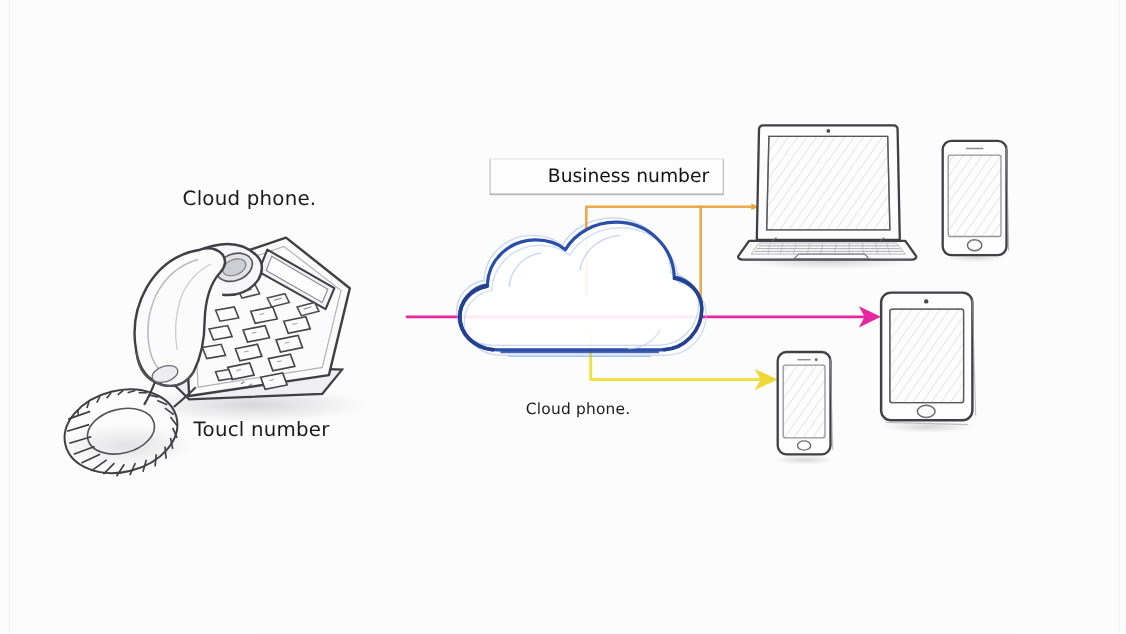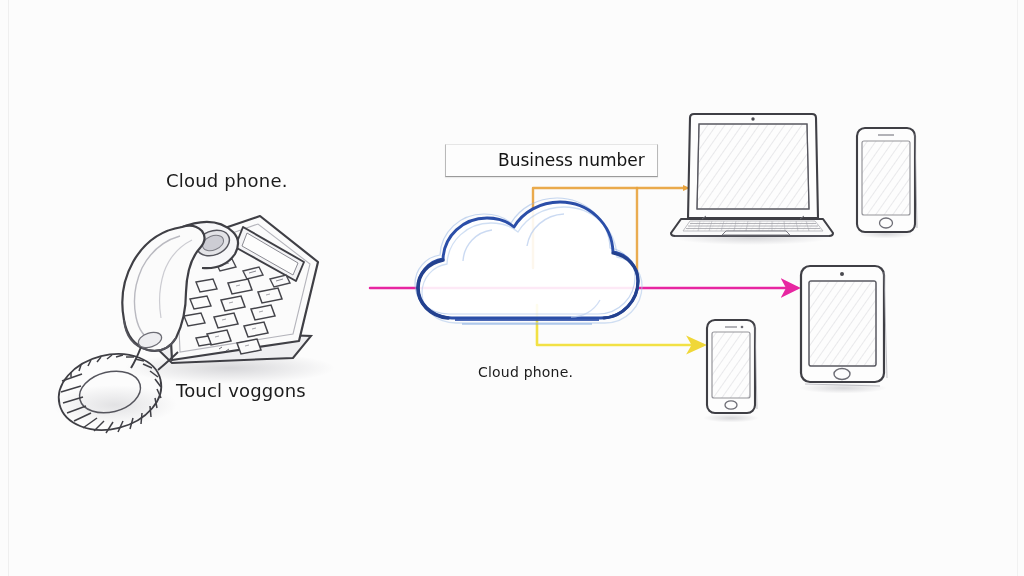--- a/index.html
+++ b/index.html
@@ -332,21 +332,21 @@
           <path d="M71,372 L71,377"></path>
         </g>
       </g>
 
       <path d="M158,370 Q172,358 178,352" stroke="#3f3f45" stroke-width="1.9" fill="none"></path>
     </g>
   </svg>
 
   <div class="lbl" id="label-desk-phone">Cloud phone.</div>
 
-  <div class="lbl" id="label-touch">Toucl voggons</div>
+  <div class="lbl" id="label-touch">Toucl number</div>
 
   <div class="lbl" id="label-cloud-phone">Cloud phone.</div>
 
   <div id="label-business-number-box">
     <span id="label-business-number-text">Business number</span>
   </div>
 
 </div>
 
 </body></html>

